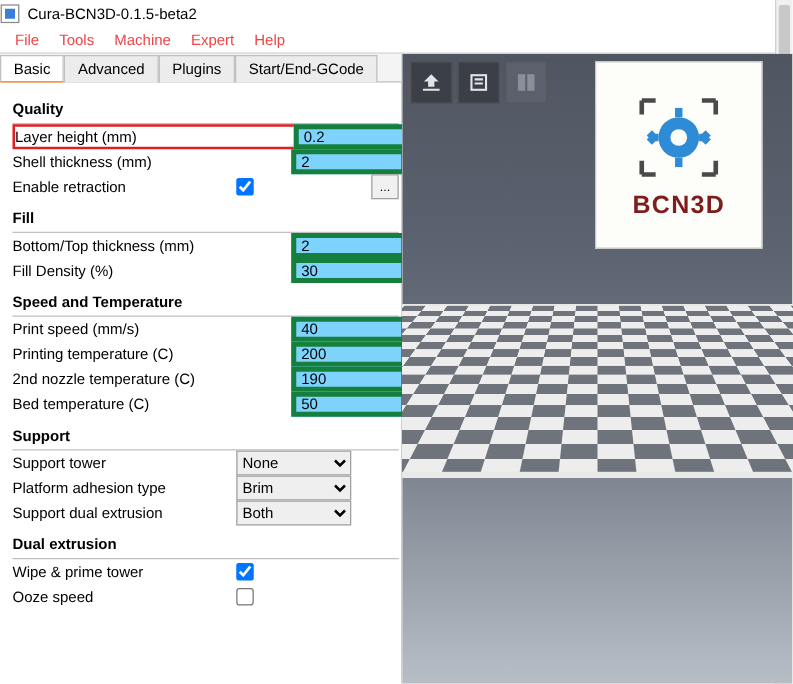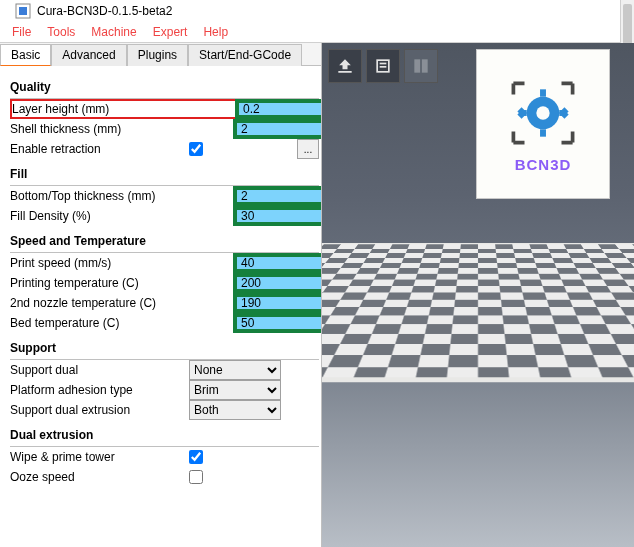--- a/index.html
+++ b/index.html
@@ -1,17 +1,17 @@
 <!DOCTYPE html>
 <html><head>
 <meta charset="utf-8">
 <style>
 * { box-sizing: border-box; margin: 0; padding: 0; font-family: "Segoe UI", Tahoma, sans-serif; font-size: 12px; }
 body { background: #fff; width: 634px; height: 547px; overflow: hidden; display: flex; flex-direction: column; }
-.titlebar { display: flex; align-items: center; height: 22px; padding: 0 15px; gap: 6px; }
+.titlebar { display: flex; align-items: center; height: 22px; padding: 0 0; gap: 6px; }
 .app-icon { width: 16px; height: 16px; display: inline-block; }
 .title-text { color: #000; }
 .menubar { display: flex; gap: 0; padding: 0 4px; height: 20px; align-items: center; }
 .menu-item { padding: 2px 8px; color: #ef4444; cursor: default; }
 .content { display: flex; flex: 1; overflow: hidden; border-top: 1px solid #d0d0d0; }
 .left-panel { width: 322px; display: flex; flex-direction: column; border-right: 1px solid #c0c0c0; }
 .tabbar { display: flex; border-bottom: 1px solid #c0c0c0; background: #f4f4f4; }
 .tab { padding: 3px 10px; border: 1px solid #c0c0c0; border-bottom: none; background: #ececec; position: relative; top: 1px; }
 .tab.active { background: #fff; border-bottom: 1px solid #f97316; }
 .form-area { flex: 1; overflow-y: auto; padding: 6px 2px 6px 10px; }
@@ -22,21 +22,21 @@
 .row select { width: 92px; height: 20px; border: 1px solid #a0a0a0; background: #efefef; }
 .row input[type=checkbox] { width: 14px; height: 14px; }
 .dots-btn { width: 22px; height: 20px; border: 1px solid #a0a0a0; background: #f0f0f0; display: flex; align-items: center; justify-content: center; font-size: 10px; }
 .highlight { border: 2px solid #e02020 !important; }
 hr.section-sep { border: none; border-top: 1px solid #c0c0c0; margin: 4px 0 0 0; }
 .right-panel { flex: 1; position: relative; background: linear-gradient(180deg, #4f5661 0%, #5c6370 30%, #727a86 60%, #b8bec6 100%); overflow: hidden; }
 .toolbar-3d { position: absolute; top: 6px; left: 6px; display: flex; gap: 4px; }
 .tb-btn { width: 34px; height: 34px; background: #3a3f48; border: 1px solid #555; display: flex; align-items: center; justify-content: center; }
 .tb-btn svg { width: 20px; height: 20px; }
 .logo-card { position: absolute; top: 6px; right: 24px; width: 134px; height: 150px; background: #fdfdfa; border: 1px solid #c8c8c8; display: flex; flex-direction: column; align-items: center; justify-content: center; gap: 6px; }
-.logo-card .brand { font-weight: bold; color: #8b5cf6; letter-spacing: 1px; font-size: 15px; }
+.logo-card .brand { font-weight: bold; color: #7f1d1d; letter-spacing: 1px; font-size: 20px; }
 .buildplate { position: absolute; left: -20px; right: -20px; bottom: -10px; top: 200px; perspective: 600px; }
 .plate-inner { width: 100%; height: 100%; transform: rotateX(62deg) rotateZ(0deg); transform-origin: center top; background-color: #ededed; background-image: linear-gradient(45deg, #6f747c 25%, transparent 25%, transparent 75%, #6f747c 75%), linear-gradient(45deg, #6f747c 25%, transparent 25%, transparent 75%, #6f747c 75%); background-size: 34px 34px; background-position: 0 0, 17px 17px; border: 6px solid #e8e8e6; }
 .scrollbar { position: absolute; right: 0; top: 0; bottom: 0; width: 14px; background: #f0f0f0; border-left: 1px solid #d0d0d0; }
 .scrollbar .thumb { position: absolute; left: 2px; right: 2px; top: 4px; height: 120px; background: #c8c8c8; border-radius: 2px; }
 </style>
 </head>
 <body>
 
 <div class="titlebar">
   <span class="app-icon">
@@ -110,21 +110,21 @@
         <input type="text" value="190" style="">
       </div>
       <div class="row">
         <label>Bed temperature (C)</label>
         <input type="text" value="50" style="">
       </div>
 
       <div class="section-title">Support</div>
       <hr class="section-sep">
       <div class="row">
-        <label>Support dual</label>
+        <label>Support tower</label>
         <select><option>None</option></select>
       </div>
       <div class="row">
         <label>Platform adhesion type</label>
         <select><option>Brim</option></select>
       </div>
       <div class="row">
         <label>Support dual extrusion</label>
         <select><option>Both</option></select>
       </div>

